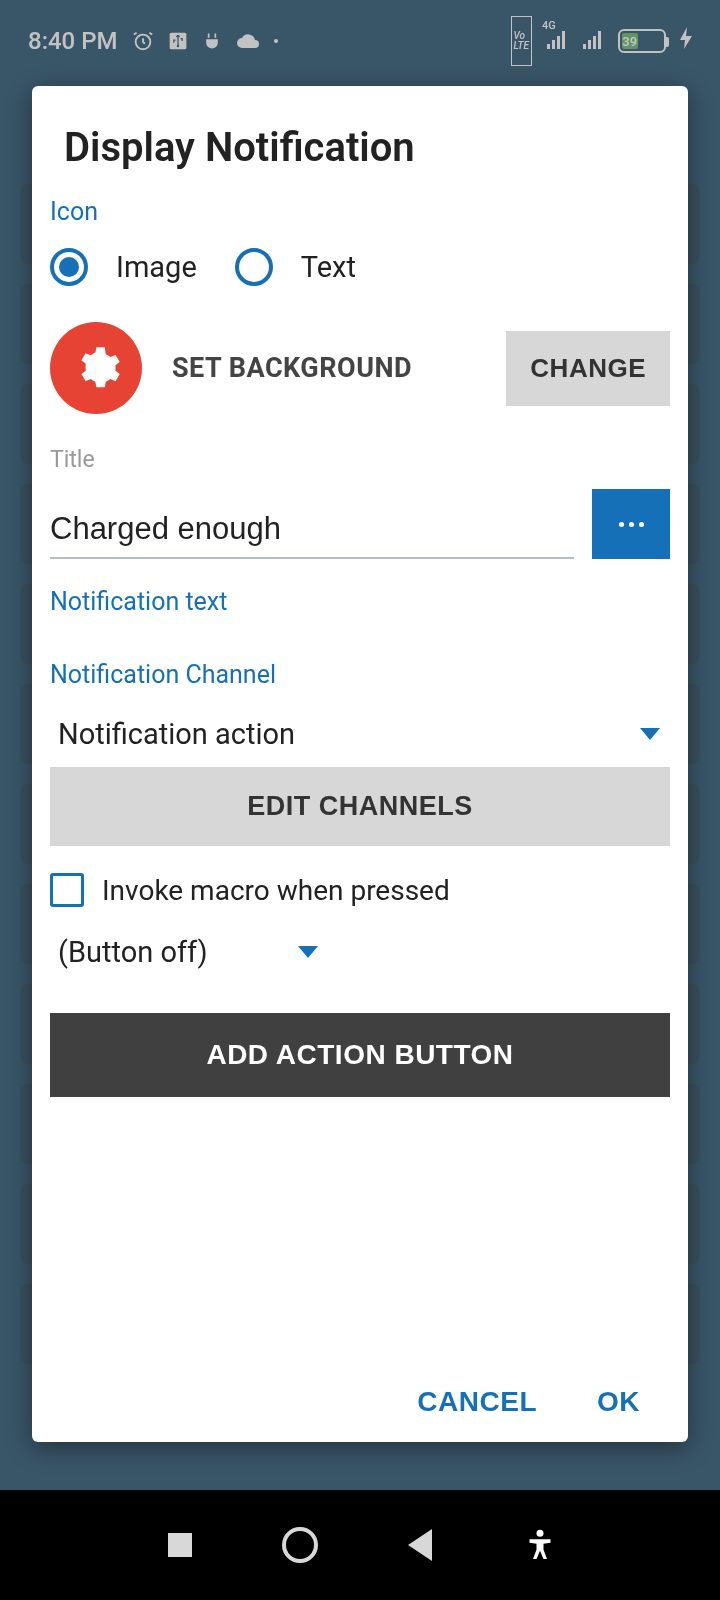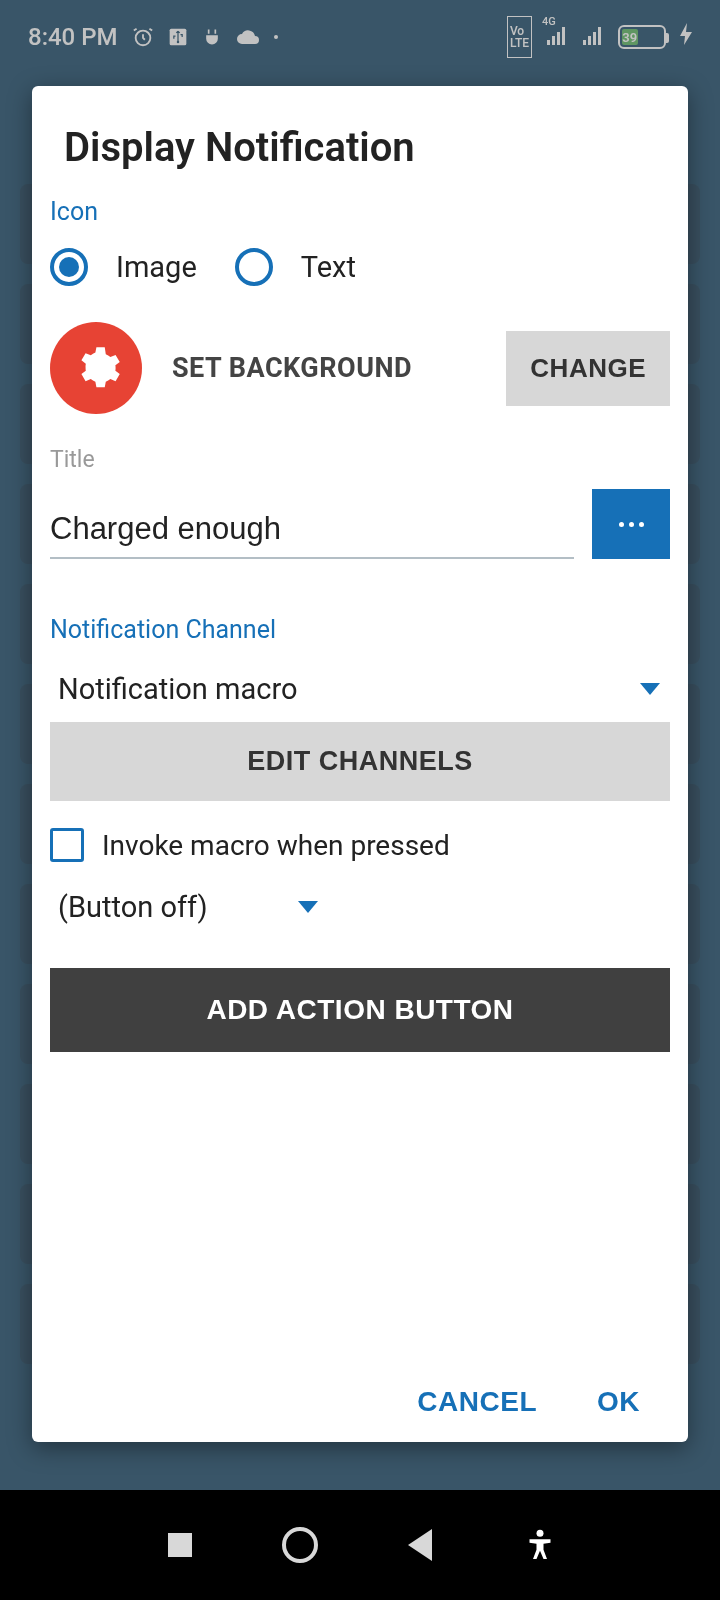--- a/index.html
+++ b/index.html
@@ -97,21 +97,21 @@
         </svg>
     </span>
     <span class="icon-sm">
       <svg width="24" height="18" viewBox="0 0 24 18" fill="#fff">
           <path d="M6 16a5 5 0 010-10 7 7 0 0113 2 4 4 0 010 8H6z"></path>
         </svg>
     </span>
     <span style="width:4px;height:4px;background:#fff;border-radius:50%;"></span>
   </div>
   <div class="right">
-    <span style="font-size:12px;border:1px solid #fff;padding:8px 2px;line-height:1;">Vo<br>LTE</span>
+    <span style="font-size:10px;border:1px solid #fff;padding:14px 2px;line-height:1;font-style:italic;">Vo<br>LTE</span>
     <span style="font-size:11px;position:relative;">
       <span style="position:absolute;top:-12px;left:-4px;">4G</span>
       <svg width="22" height="18" viewBox="0 0 22 18" fill="#fff">
           <path d="M1 18h3v-5H1v5zm5 0h3v-9H6v9zm5 0h3V5h-3v13zm5 0h3V0h-3v18z"></path>
         </svg>
     </span>
     <span>
       <svg width="22" height="18" viewBox="0 0 22 18" fill="#fff">
           <path d="M1 18h3v-5H1v5zm5 0h3v-9H6v9zm5 0h3V5h-3v13zm5 0h3V0h-3v18z"></path>
         </svg>
@@ -178,26 +178,27 @@
         <span class="dots">
             <span></span>
             <span></span>
             <span></span>
           </span>
       </button>
     </div>
   </div>
 
   <div class="field-group">
+    <div class="section-label">Notification text</div>
   </div>
 
   <div class="field-group" style="margin-bottom:1px;">
     <div class="section-label">Notification Channel</div>
     <div class="dropdown">
-      <span>Notification macro</span>
+      <span>Notification action</span>
       <span class="caret"></span>
     </div>
     <button class="btn-wide-grey">EDIT CHANNELS</button>
   </div>
 
   <div class="checkbox-row">
     <div class="checkbox"></div>
     <span class="checkbox-label">Invoke macro when pressed</span>
   </div>
 

